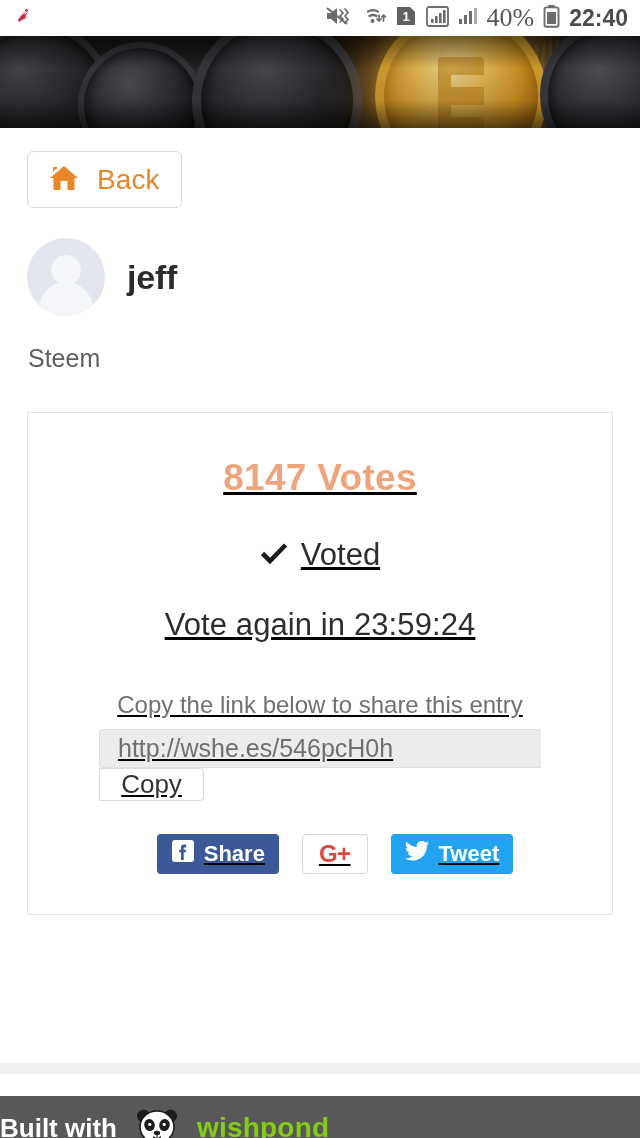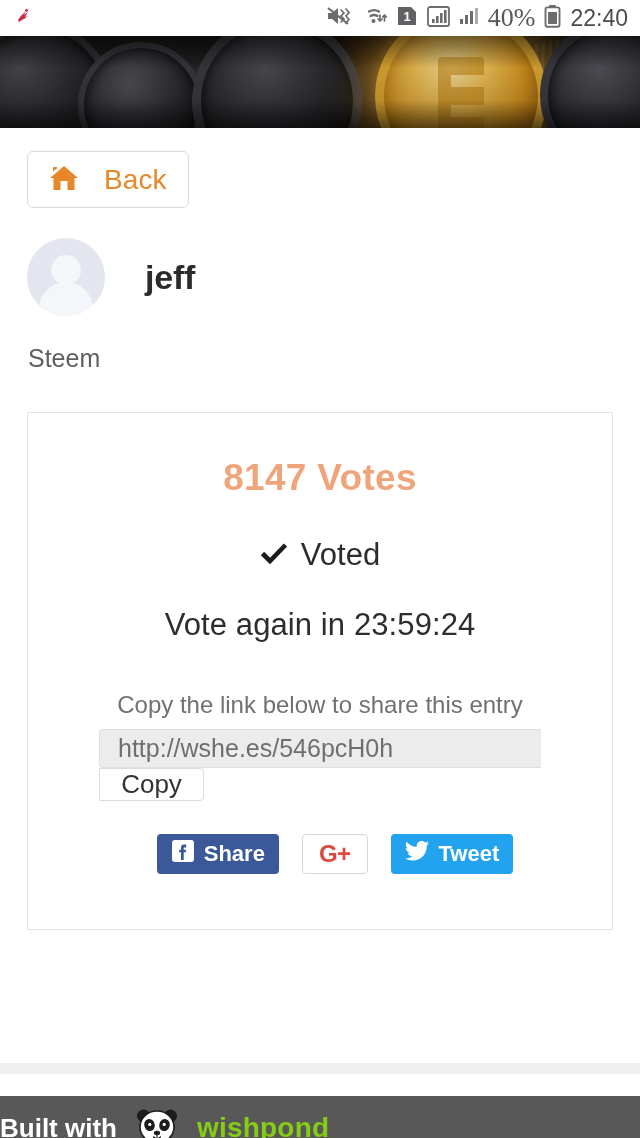--- a/index.html
+++ b/index.html
@@ -17,21 +17,21 @@
     background:#ffffff; display:flex; align-items:center;
     padding: 0 12px 0 14px;
   }
   .sb-left { display:flex; align-items:center; gap:8px; }
   .sb-right { margin-left:auto; display:flex; align-items:center; gap:9px; }
   .sb-icon { display:block; }
   .sb-text {
     font-size:26px; color:#555759; letter-spacing:0px;
     font-family:Liberation Serif, serif;
   }
-  .sb-time { font-size:23px; color:#4a4c4e; }
+  .sb-time { font-size:23px; color:#4a4c4e;font-weight:bold; }
 
   
   .hero {
     position:absolute; left:0; top:36px; width:640px; height:92px;
     overflow:hidden; background:#0b0a09;
   }
   .hero-bg {
     position:absolute; inset:0;
     background:
       radial-gradient(circle at 70% 58%, rgba(255,205,90,0.95) 0%, rgba(226,150,30,0.75) 9%, rgba(120,70,10,0.35) 18%, rgba(0,0,0,0) 30%),
@@ -85,52 +85,53 @@
     position:absolute; inset:0;
     background: linear-gradient(180deg, rgba(0,0,0,0.55) 0%, rgba(0,0,0,0.12) 35%, rgba(0,0,0,0.18) 70%, rgba(0,0,0,0.62) 100%);
   }
 
   
   .page { position:absolute; left:0; top:128px; width:640px; }
 
   
   .back-wrap { padding: 23px 0 0 27px; }
   .back-btn {
-    display:inline-flex; align-items:center; gap:25px;
+    display:inline-flex; align-items:center; gap:18px;
     height:57px; padding:0 21px;
     background:#ffffff; border:1px solid #d9d9d9; border-radius:6px;
     cursor:pointer;
   }
   .home-icon { display:block; }
   .back-label { font-size:28px; color:#e8862a; font-weight:400; letter-spacing:.1px; }
 
   
-  .profile { display:flex; align-items:center; gap:40px; padding: 30px 0 0 27px; }
+  .profile { display:flex; align-items:center; gap:22px; padding: 30px 0 0 27px; }
   .avatar {
     width:78px; height:78px; border-radius:50%;
     background:#e3e6ee; position:relative; overflow:hidden; flex:none;
   }
   .avatar .head {
     position:absolute; left:50%; top:17px; transform:translateX(-50%);
     width:30px; height:30px; border-radius:50%; background:#f4f6fa;
   }
   .avatar .body {
     position:absolute; left:50%; bottom:-4px; transform:translateX(-50%);
     width:54px; height:38px; border-radius:27px 27px 0 0; background:#f4f6fa;
   }
   .username { font-size:34px; font-weight:700; color:#2b2b2b; letter-spacing:-.2px; }
 
   .subtitle { padding: 28px 0 0 28px; font-size:25px; color:#5d5f62; font-weight:400; }
 
   
   .card {
     margin: 39px 27px 0 27px;
     border: 1px solid #e4e4e4; background:#fff;
-    padding: 44px 0 55px 0;
+    padding: 44px 0 40px 0;
     text-align:center;
+    text-decoration:underline;
   }
   .votes {
     font-size:37px; font-weight:700; color:#efa47c; letter-spacing:.3px;
   }
   .voted-row {
     margin-top:38px; font-size:31px; color:#2d2d2d;
     display:flex; align-items:center; justify-content:center; gap:13px;text-align:right;
   }
   .check { display:block; }
   .again { margin-top:34px; font-size:31px; color:#2d2d2d; letter-spacing:.1px; }

